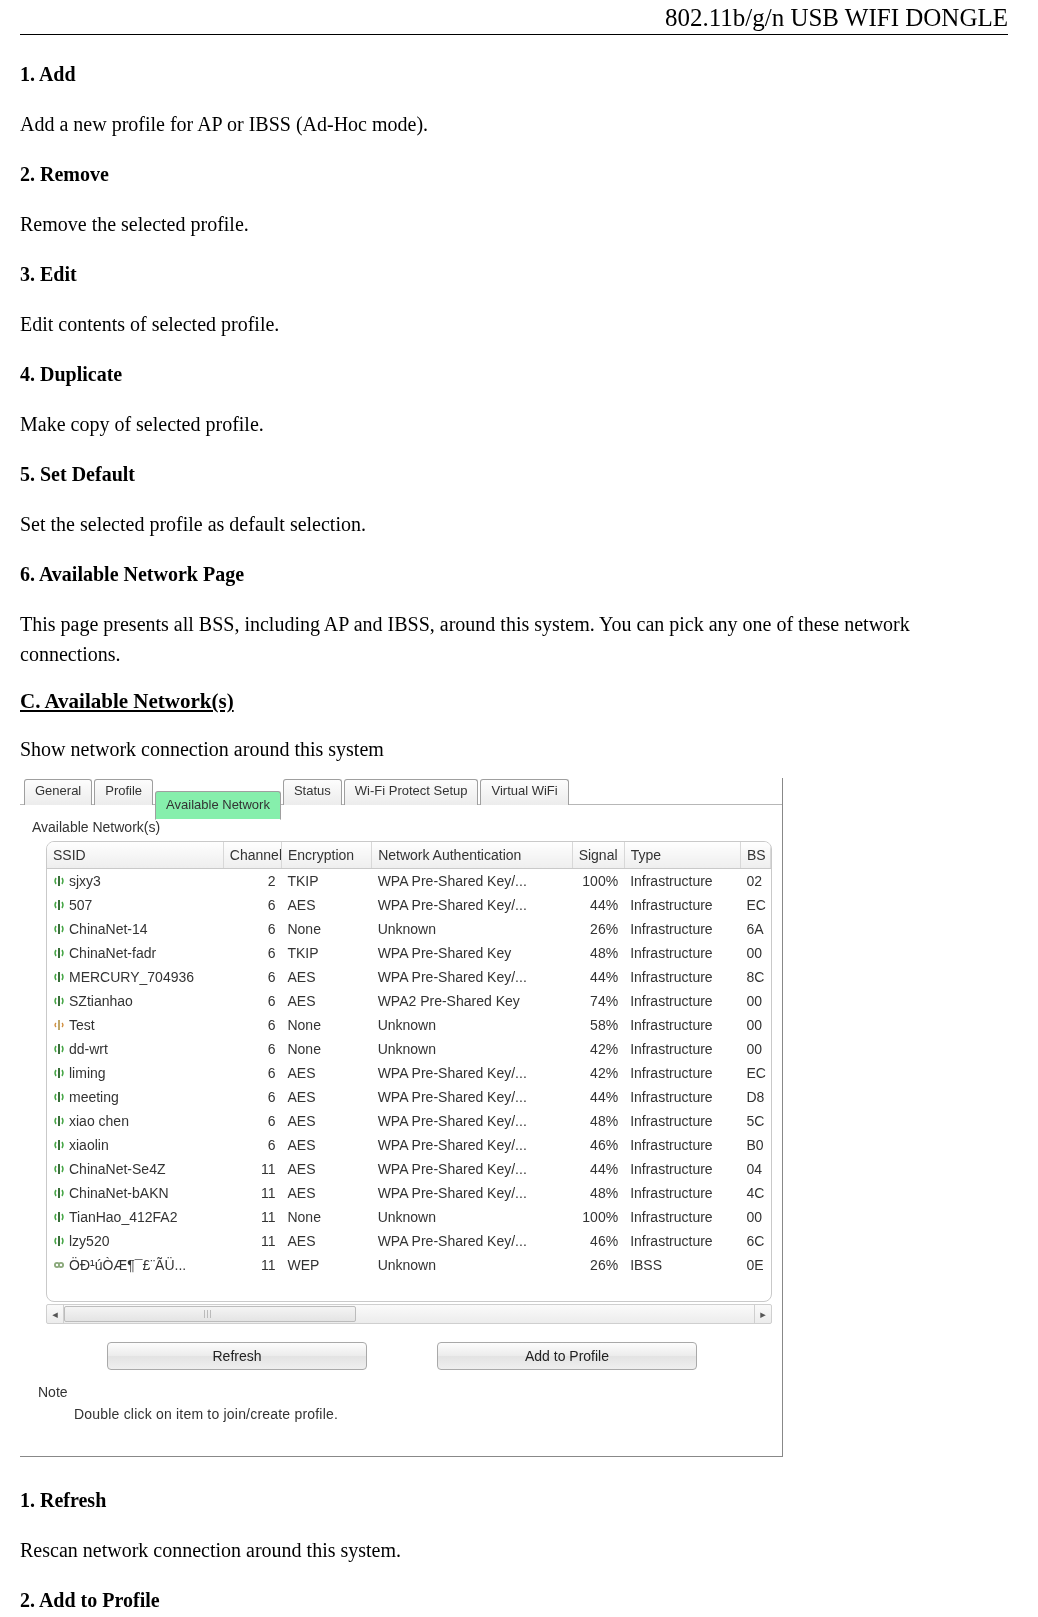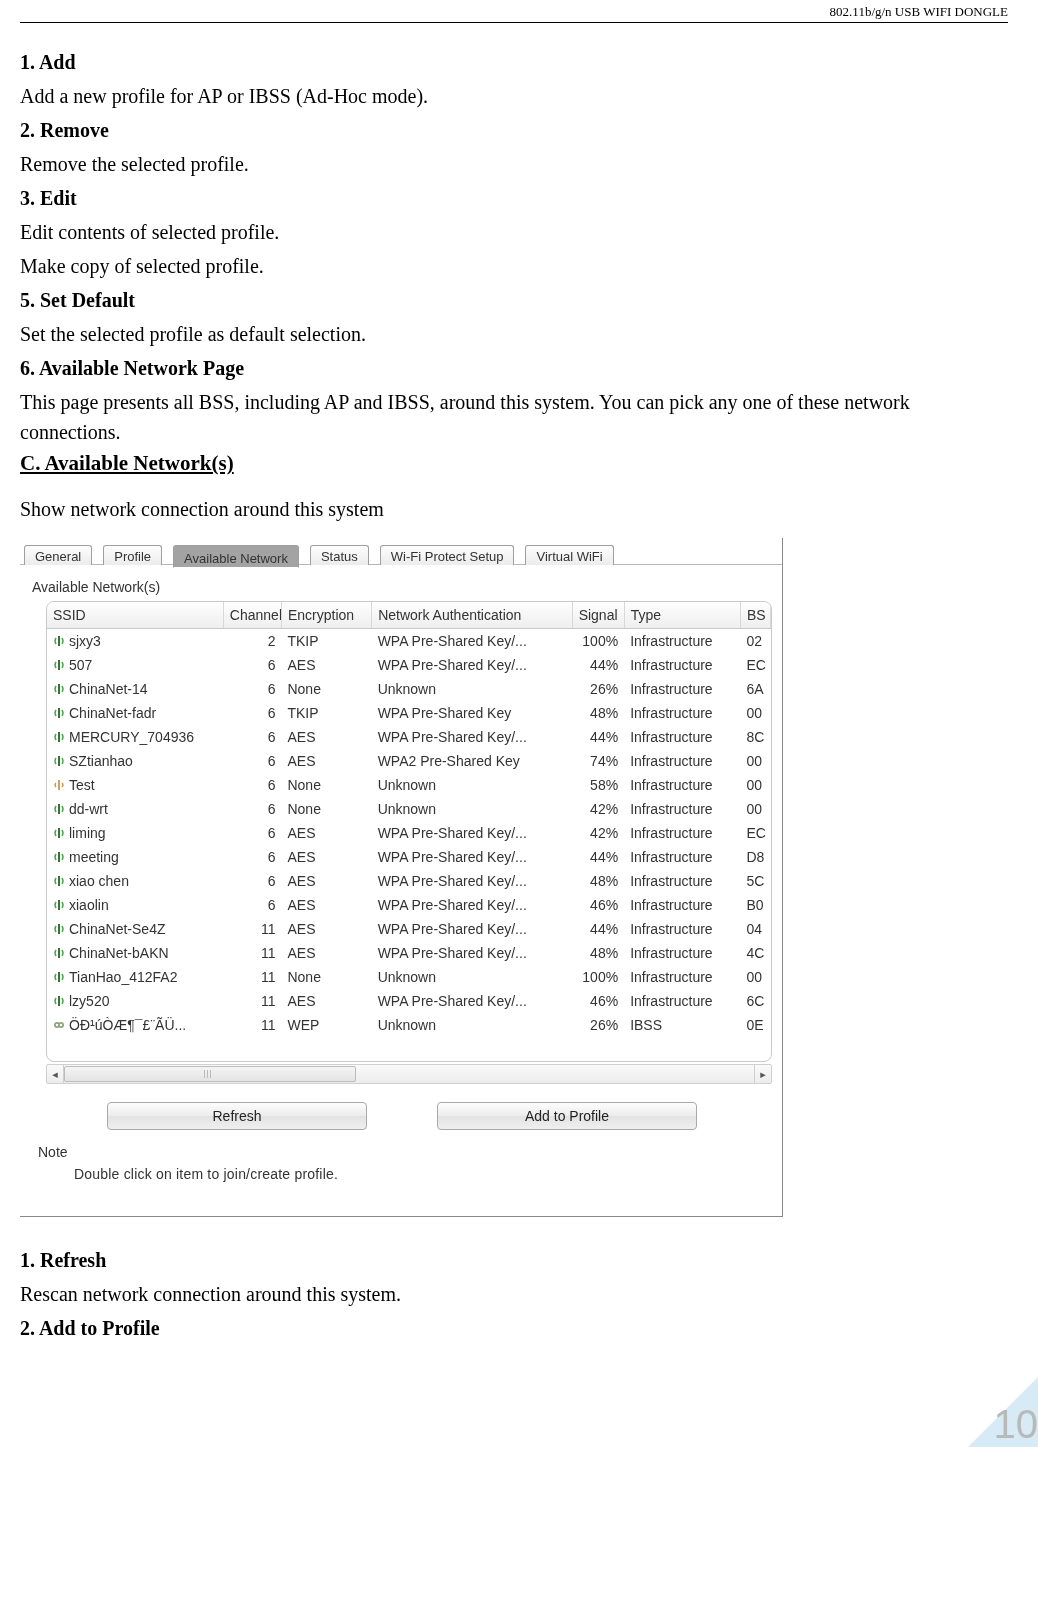--- a/index.html
+++ b/index.html
@@ -12,24 +12,24 @@
     width: 1038px;
   }
   .page {
     padding: 0 30px 30px 20px;
   }
   .header {
     border-bottom: 1.5px solid #000;
     text-align: right;
     padding: 4px 0 2px 0;
     margin-bottom: 24px;
-    font-size: 13px;
+    font-size: 25px;
   }
   .content-line {
-    margin: 4px 0;
+    margin: 20px 0;
     line-height: 1.5;
   }
   .bold {
     font-weight: bold;
   }
   .section-heading {
     font-weight: bold;
     text-decoration: underline;
     margin-bottom: 18px;
     font-size: 21px;
@@ -57,33 +57,33 @@
     align-items: flex-end;
     height: 26px;
     background: #fff;
     border-bottom: 1px solid #b7b7b7;
     padding-left: 4px;
   }
   .tab {
     border: 1px solid #9f9f9f;
     border-bottom: none;
     border-radius: 3px 3px 0 0;
-    padding: 3px 10px 1px 10px;
-    margin-right: 11px;
+    padding: 3px 10px 7px 10px;
+    margin-right: 2px;
     font-size: 13px;
     color: #333;
     background: linear-gradient(#fdfdfd, #ececec);
     position: relative;
     top: 1px;
   }
   .tab.active {
-    background: #a3a3a3;
+    background: #86efac;
     padding-top: 5px;
     border-bottom: 1px solid #fff;
-    top: 4px;
+    top: 16px;
     z-index: 2;
   }
 
   .panel-body {
     padding: 10px 6px 12px 8px;
   }
   .panel-title {
     font-size: 14px;
     color: #333;
     margin: 4px 0 6px 4px;
@@ -223,20 +223,21 @@
     <span>802.11b/g/n USB WIFI DONGLE</span>
   </div>
 
   <div id="defs-top">
       <div class="content-line bold">1. Add</div>
       <div class="content-line">Add a new profile for AP or IBSS (Ad-Hoc mode).</div>
       <div class="content-line bold">2. Remove</div>
       <div class="content-line">Remove the selected profile.</div>
       <div class="content-line bold">3. Edit</div>
       <div class="content-line">Edit contents of selected profile.</div>
+      <div class="content-line bold">4. Duplicate</div>
       <div class="content-line">Make copy of selected profile.</div>
       <div class="content-line bold">5. Set Default</div>
       <div class="content-line">Set the selected profile as default selection.</div>
       <div class="content-line bold">6. Available Network Page</div>
       <div class="content-line">This page presents all BSS, including AP and IBSS, around this system. You can pick any one of these network connections.</div>
     </div>
 
   <div class="section-heading">C. Available Network(s)</div>
   <div class="content-line intro">Show network connection around this system</div>
 

